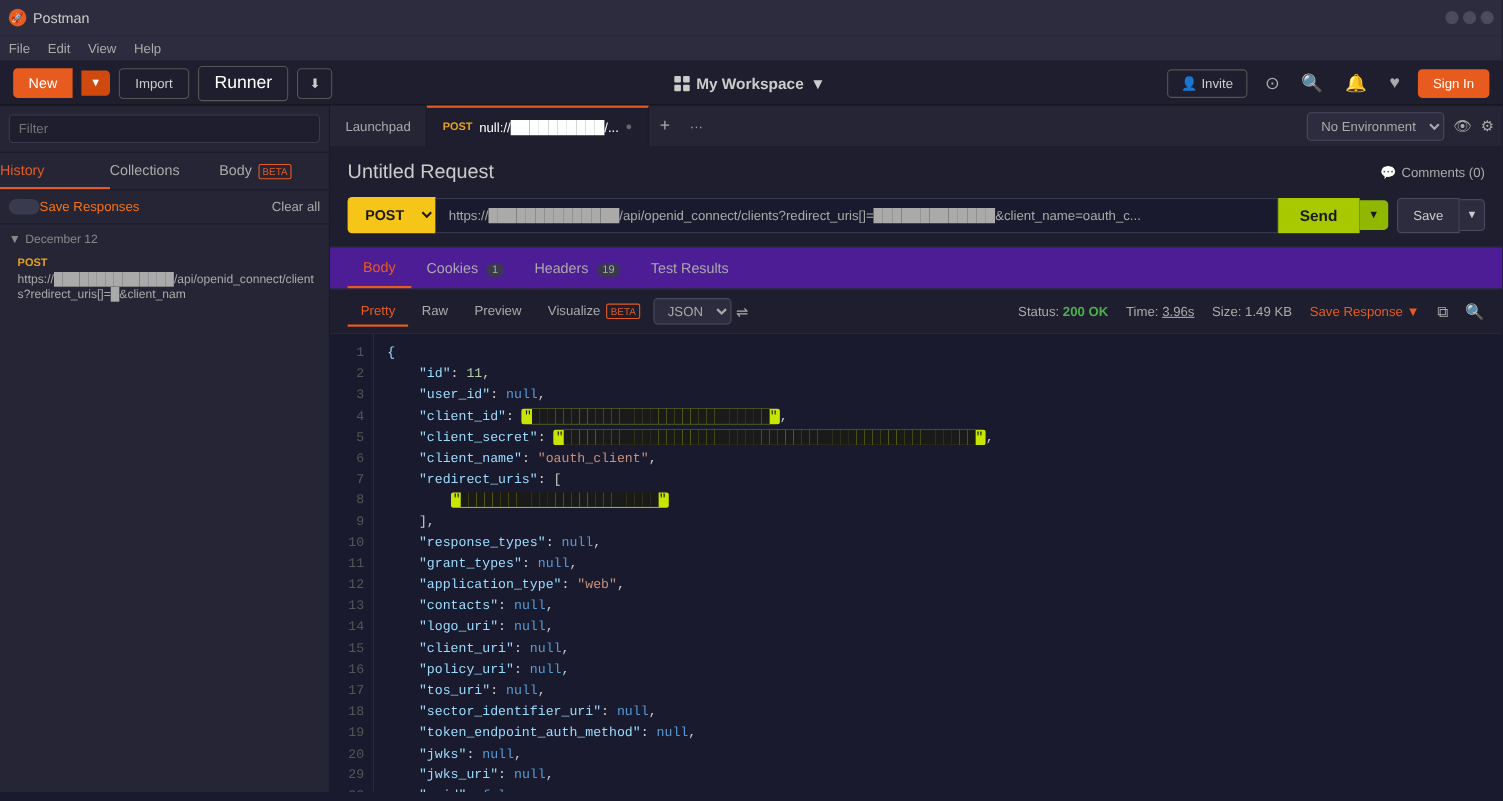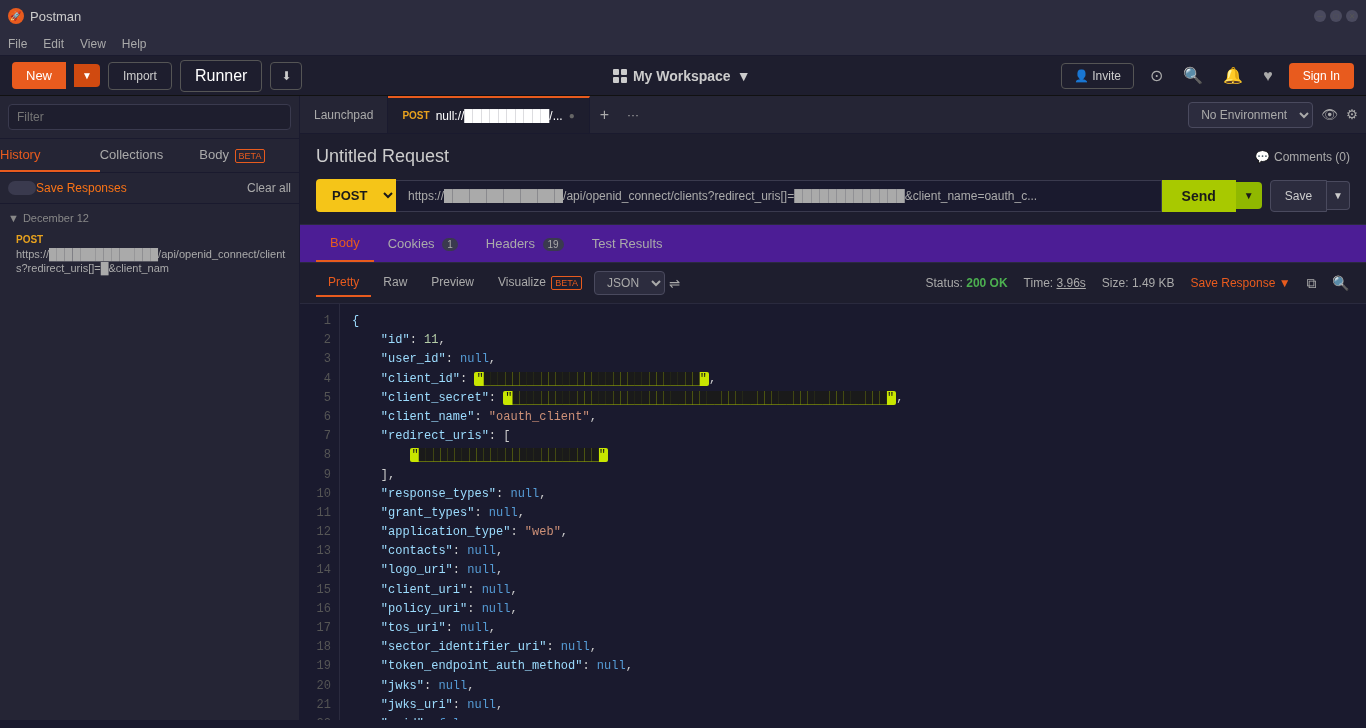--- a/index.html
+++ b/index.html
@@ -310,21 +310,21 @@
           <div>11</div>
           <div>12</div>
           <div>13</div>
           <div>14</div>
           <div>15</div>
           <div>16</div>
           <div>17</div>
           <div>18</div>
           <div>19</div>
           <div>20</div>
-          <div>21</div>
+          <div>29</div>
           <div>22</div>
         </div>
         <div id="code-content"><span class="code-key">{</span>
     <span class="code-key">"id"</span>: <span class="code-num">11</span>,
     <span class="code-key">"user_id"</span>: <span class="code-null">null</span>,
     <span class="code-key">"client_id"</span>: <span class="code-highlight">"██████████████████████████████"</span>,
     <span class="code-key">"client_secret"</span>: <span class="code-highlight">"████████████████████████████████████████████████████"</span>,
     <span class="code-key">"client_name"</span>: <span class="code-str">"oauth_client"</span>,
     <span class="code-key">"redirect_uris"</span>: [
         <span class="code-highlight">"█████████████████████████"</span>

